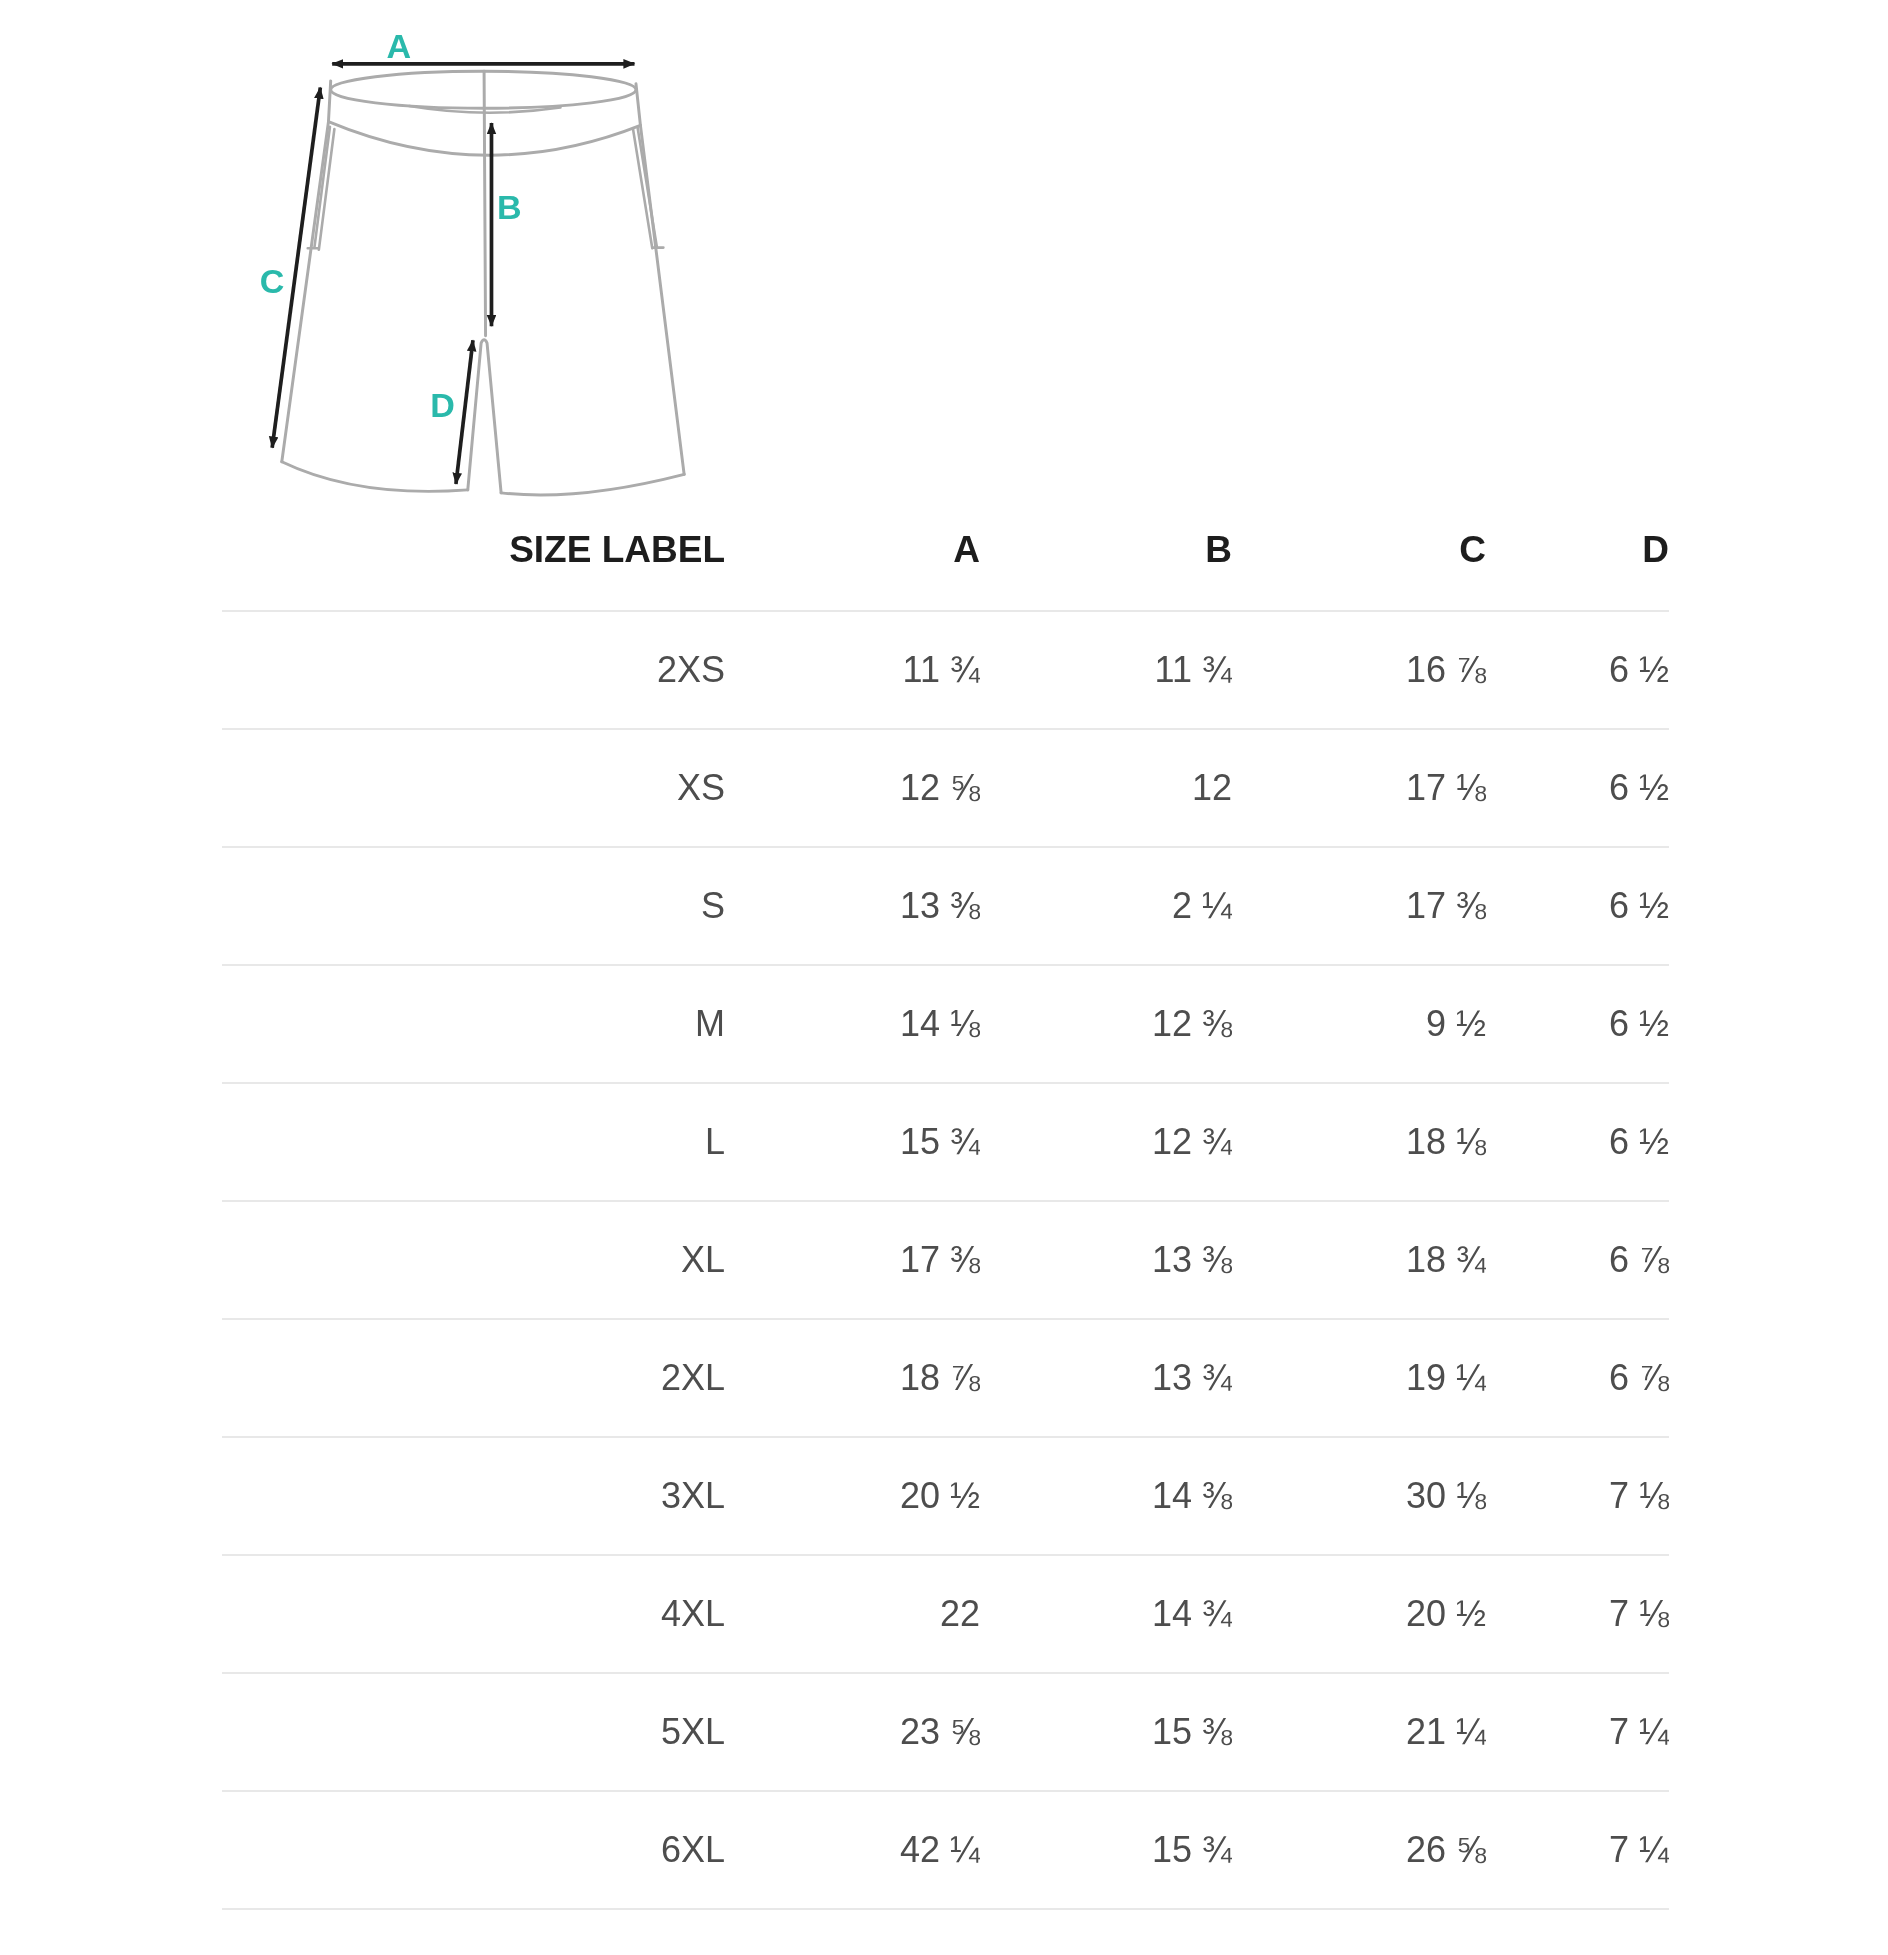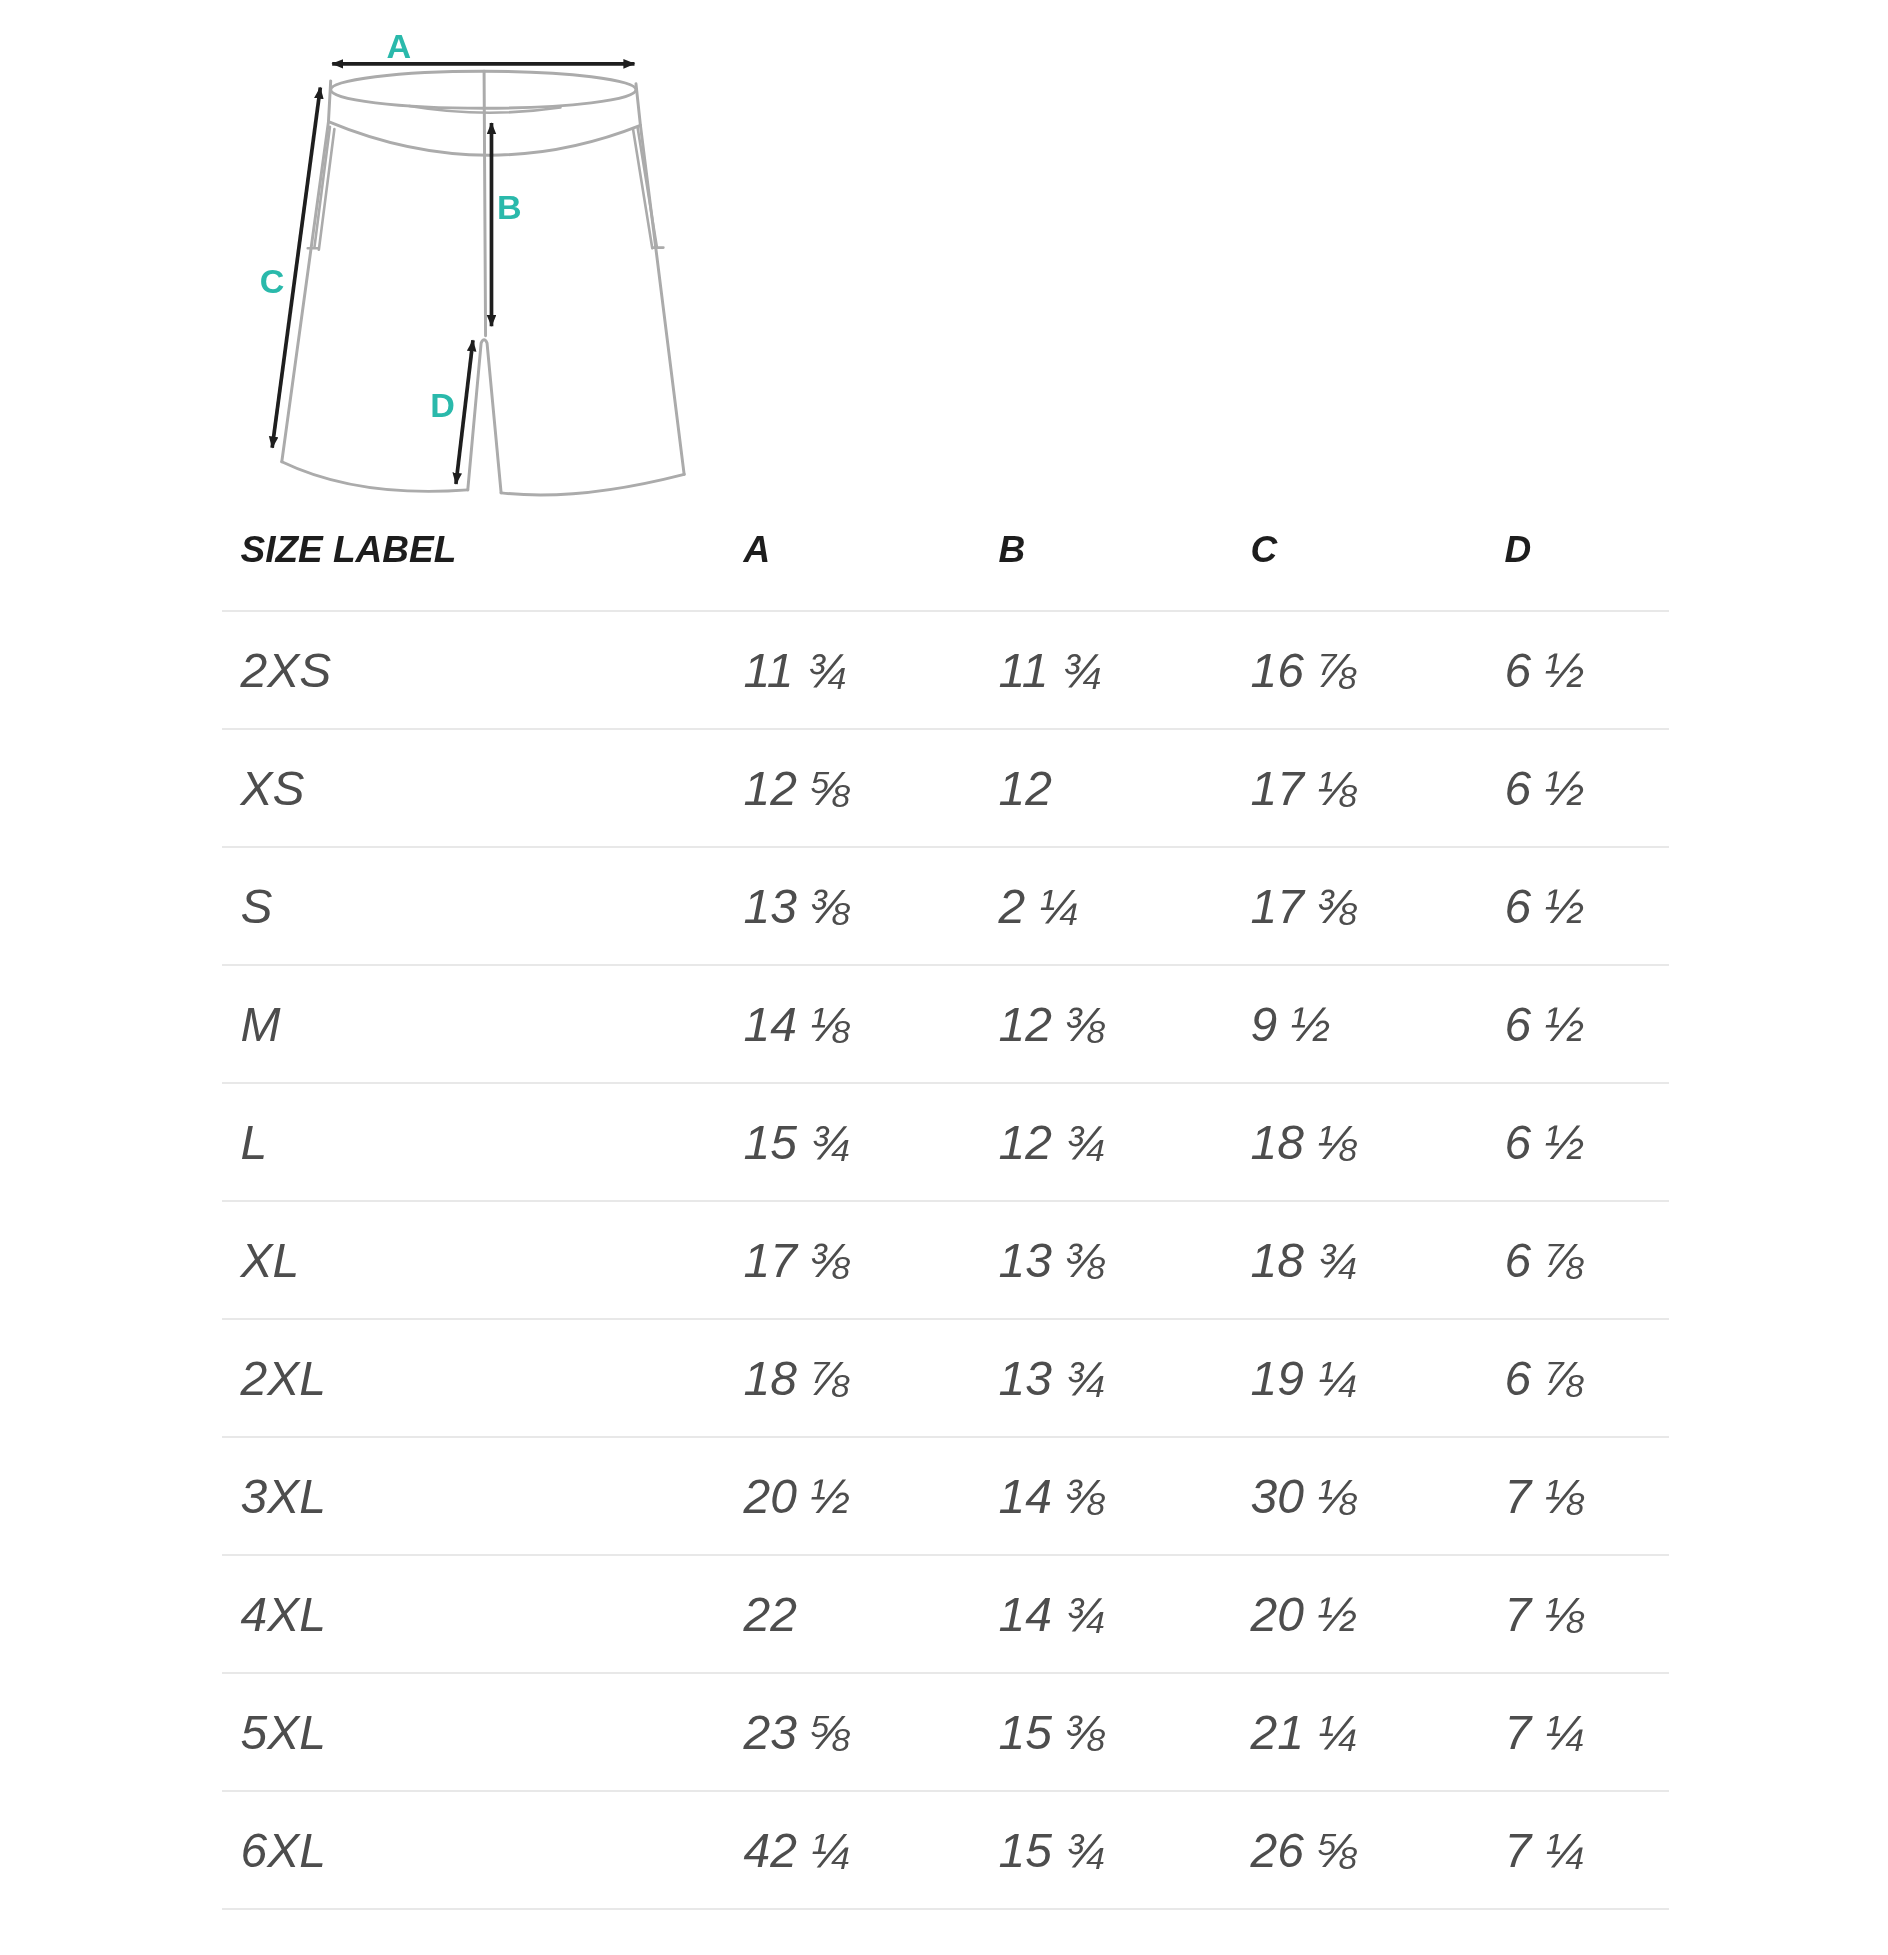--- a/index.html
+++ b/index.html
@@ -26,32 +26,32 @@
     font-family:"Liberation Sans","DejaVu Sans",sans-serif;
   }
 
   
   .size-table {
     position:absolute; left:222px; top:489px;
     width:1446px;
     border-collapse:collapse; table-layout:fixed;
   }
   .size-table th, .size-table td {
-    text-align:left; vertical-align:middle;
+    text-align:right; vertical-align:middle;
     padding:0 0 0 18.5px;
     border-bottom:2.2px solid #e8e8e8;
-    overflow:hidden; white-space:nowrap;font-style:italic;
+    overflow:hidden; white-space:nowrap;
   }
   .size-table thead th {
     height:121px;
     font-size:37px; font-weight:bold; color:#1d1d1d;
   }
   .size-table td {
     height:116px;
-    font-size:48px; font-weight:normal; color:#4d4d4d;
+    font-size:36px; font-weight:normal; color:#4d4d4d;
   }
 </style>
 </head>
 <body>
 
 <div class="page">
 
   <svg class="diagram" viewBox="0 0 610 645">
     <defs>
       <marker id="arw" markerUnits="userSpaceOnUse" markerWidth="20" markerHeight="16" refX="15" refY="6.5" orient="auto-start-reverse">

